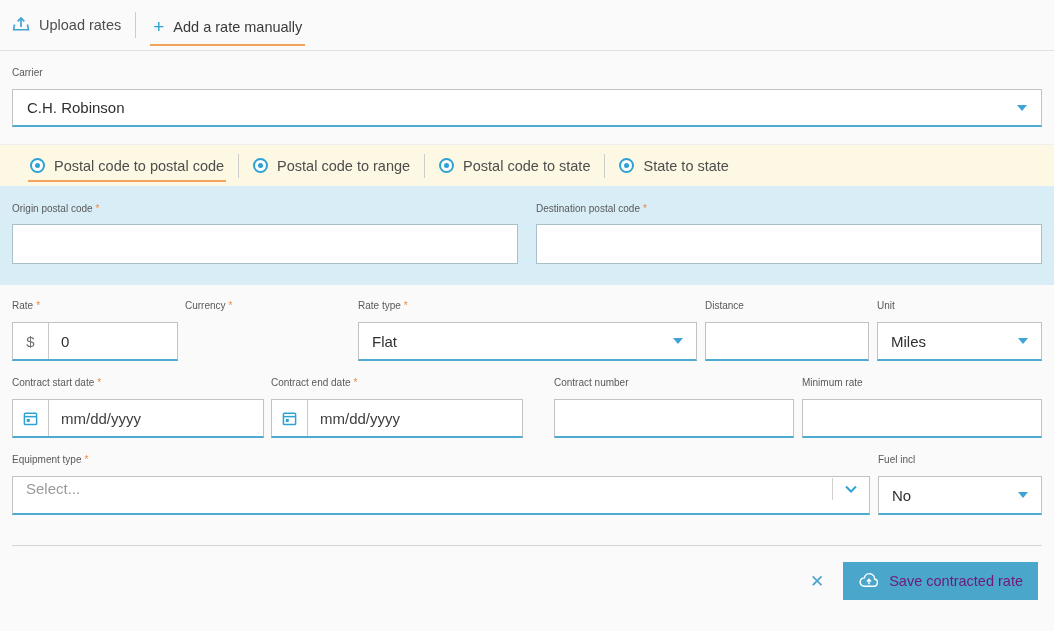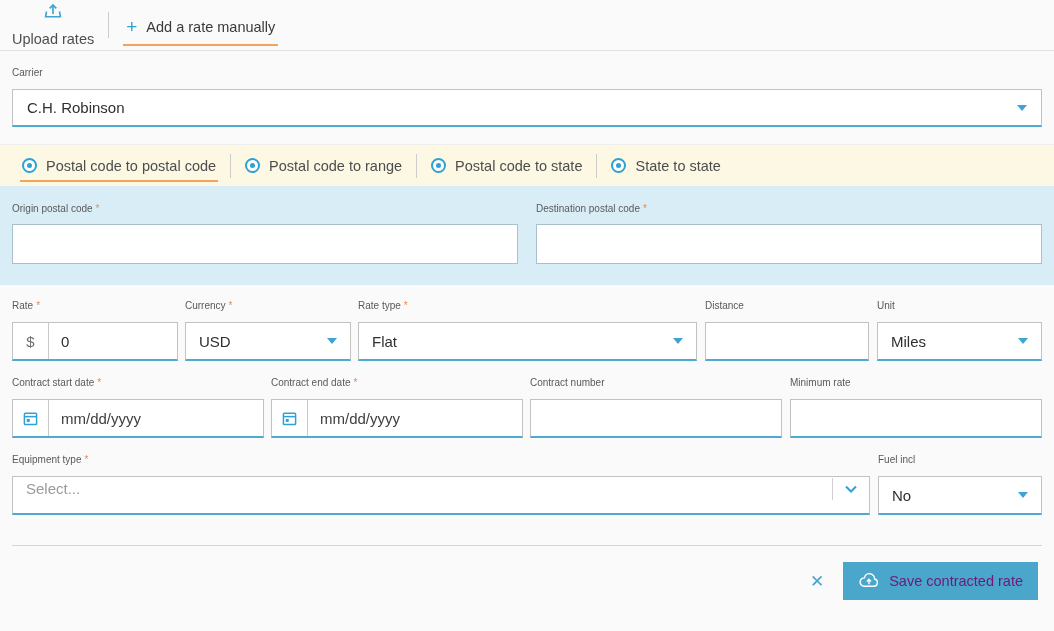--- a/index.html
+++ b/index.html
@@ -5,36 +5,36 @@
   * { box-sizing: border-box; margin: 0; padding: 0; }
   html, body { width: 1054px; height: 631px; }
   body {
     background: #FAFAFA;
     font-family: "Liberation Sans", sans-serif;
     color: #3c3c3c;
     overflow: hidden;
   }
   
   .toolbar { display: flex; align-items: center; height: 51px; padding: 0 12px; border-bottom: 1px solid #e2e2e2; }
-  .tool-btn { display: flex; align-items: center; gap: 9px; font-size: 14.5px; color: #4e4e4e; cursor: pointer; flex-direction: column; }
+  .tool-btn { display: flex; align-items: center; gap: 9px; font-size: 14.5px; color: #4e4e4e; cursor: pointer; }
   .v-div { width: 1px; height: 26px; background: #ccc; margin: 0 14px; }
   .add-tab { display: flex; align-items: center; gap: 9px; font-size: 14.5px; color: #3a3a3a; cursor: pointer;
              padding: 5px 3px 8px 3px; border-bottom: 2px solid #F2A45C; margin-top: 8px; }
   .plus { color: #2EA2D4; font-size: 19px; font-weight: 400; line-height: 1; }
   
   .carrier-section { padding: 16px 12px 17px; }
   .field-label { font-size: 10px; color: #595959; }
   .req { color: #F0883E; margin-left: 3px; }
   .box { background: #fff; border: 1px solid #c2c2c2; border-bottom: 2px solid #4FAAD2; height: 39px;
          display: flex; align-items: center; font-size: 15px; color: #2f2f2f; }
   .carrier-box { margin-top: 11px; height: 38px; justify-content: space-between; padding: 0 14px; cursor: pointer; }
   .tri { width: 0; height: 0; border-left: 5px solid transparent; border-right: 5px solid transparent;
          border-top: 6px solid #3FA3D3; }
   
-  .tabs { background: #FCF8E3; height: 42px; display: flex; align-items: center; padding: 0 20px; border-top: 1px solid #efefef; }
+  .tabs { background: #FCF8E3; height: 42px; display: flex; align-items: center; padding: 0 28px; border-top: 1px solid #efefef; }
   .tab { display: flex; align-items: center; gap: 9px; font-size: 14.5px; color: #4d4d4d; cursor: pointer;
          padding: 4px 2px 6px 2px; margin-top: 4px; border-bottom: 2px solid transparent; }
   .tab.active { border-bottom-color: #F2A45C; }
   .radio { width: 15px; height: 15px; border: 2px solid #2EA2D4; border-radius: 50%;
            display: flex; align-items: center; justify-content: center; flex: none; background: #fff; }
   .radio::after { content: ''; width: 5px; height: 5px; border-radius: 50%; background: #2EA2D4; }
   .tab-div { width: 1px; height: 24px; background: #ccc; margin: 0 12px; }
   
   .postal { background: #D9EDF7; padding: 17px 12px 21px; display: flex; gap: 18px; }
   .postal-col { flex: 1; }
@@ -45,21 +45,21 @@
   .row { display: flex; }
   .row + .row { margin-top: 16px; }
   .field { display: flex; flex-direction: column; }
   .field .box { margin-top: 11px; }
   .w-rate { width: 166px; margin-right: 7px; }
   .w-currency { width: 166px; margin-right: 7px; }
   .w-ratetype { width: 339px; margin-right: 8px; }
   .w-distance { width: 164px; margin-right: 8px; }
   .w-unit { width: 165px; }
   .w-c { width: 252px; }
-  .mr7 { margin-right: 7px; } .mr8 { margin-right: 8px; }
+  .mr7 { margin-right: 7px; } .mr8 { margin-right: 8px; margin-left: 24px; }
   .w-equipment { width: 858px; margin-right: 8px; }
   .w-fuel { width: 164px; }
   .box input { border: none; outline: none; flex: 1; min-width: 0; height: 100%; padding: 0 12px;
                font-size: 15px; color: #2f2f2f; background: transparent; font-family: inherit; }
   .box input::placeholder { color: #3f3f3f; opacity: 1; }
   .prefix { width: 36px; align-self: stretch; display: flex; align-items: center; justify-content: center;
             border-right: 1px solid #c9c9c9; color: #6e6e6e; font-size: 15px; flex: none; }
   .select-box { justify-content: space-between; padding: 0 13px; cursor: pointer; }
   .placeholder-text { color: #9a9a9a; }
   .chev-zone { align-self: stretch; display: flex; align-items: center; flex: none; }
@@ -141,24 +141,20 @@
   <div class="row">
     <div class="field w-rate">
       <div class="field-label"><span>Rate</span><span class="req">*</span></div>
       <div class="box">
         <span class="prefix">$</span>
         <input value="0" style="">
       </div>
     </div>
     <div class="field w-currency">
       <div class="field-label"><span>Currency</span><span class="req">*</span></div>
-      <div class="box select-box">
-        <span>USD</span>
-        <span class="tri"></span>
-      </div>
     </div>
     <div class="field w-ratetype">
       <div class="field-label"><span>Rate type</span><span class="req">*</span></div>
       <div class="box select-box">
         <span>Flat</span>
         <span class="tri"></span>
       </div>
     </div>
     <div class="field w-distance">
       <div class="field-label">Distance</div>

